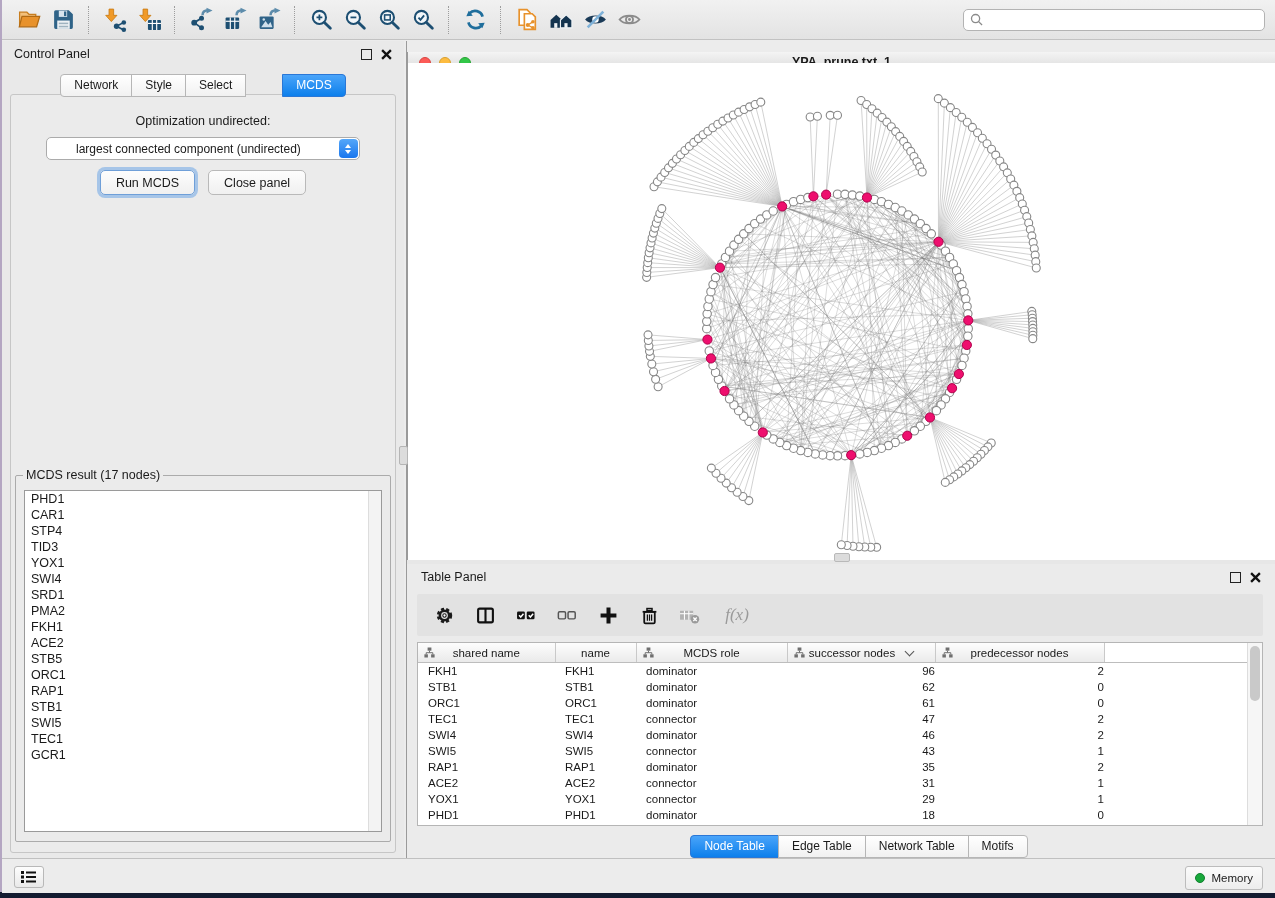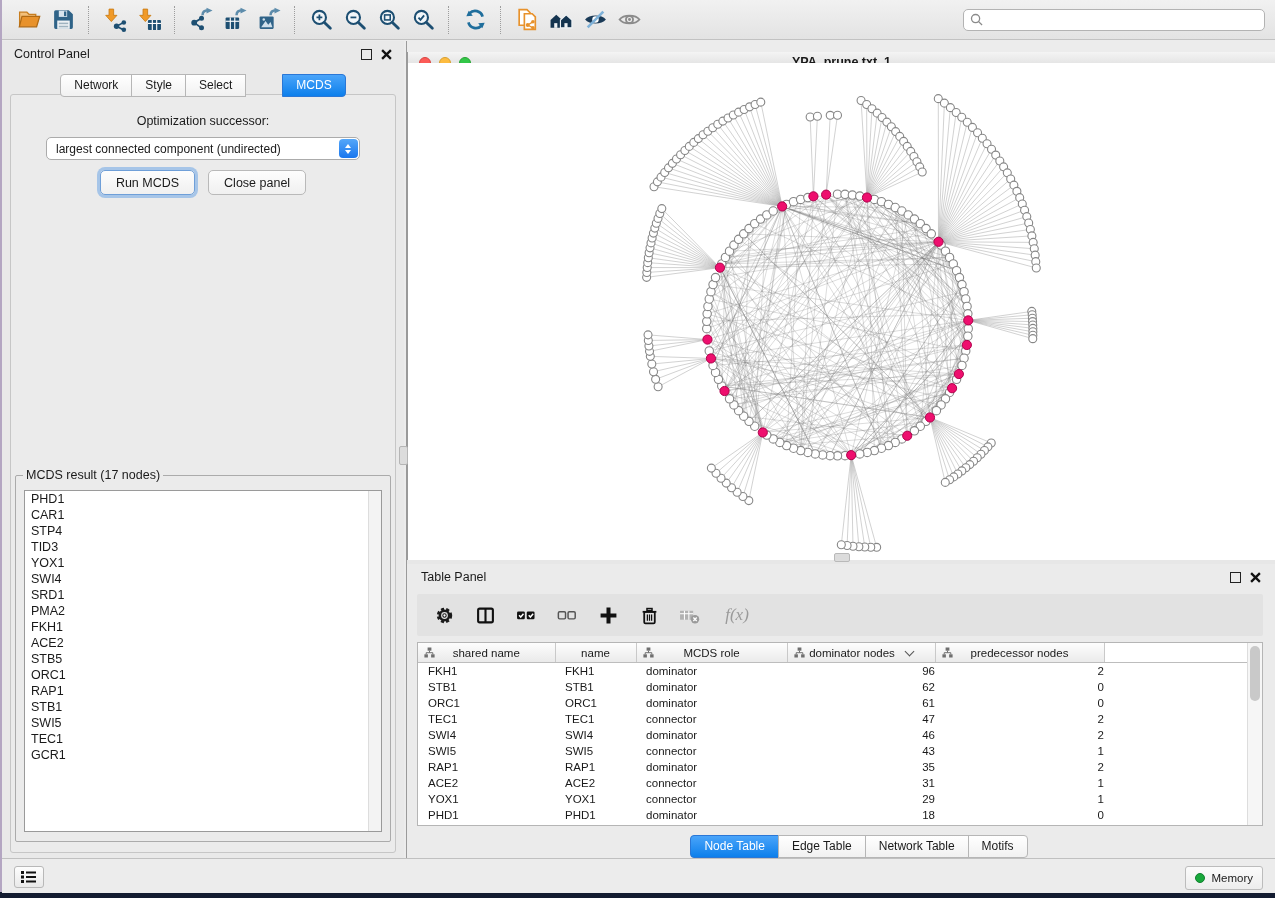--- a/index.html
+++ b/index.html
@@ -38,21 +38,21 @@
   .tab:first-child{border-radius:4px 0 0 4px;margin-left:0;}
   .tab:last-child{border-radius:0 4px 4px 0;}
   .tab.active{background-color:var(--accent,#0d86f8);
     background-image:linear-gradient(rgba(255,255,255,.25),rgba(0,0,0,.05));
     color:#fff;border-color:#2a77d6;margin-left:36px;}
   .cp-box{position:absolute;left:8px;right:8px;top:53px;bottom:5px;background:#ebebeb;
     border:1px solid #c6c6c6;border-radius:3px;}
   .opt-label{position:absolute;top:19px;width:100%;text-align:center;font-size:12.5px;}
   .opt-select{position:absolute;top:42px;left:50%;transform:translateX(-50%);width:314px;height:23px;
     background:#fff;border:1px solid #ababab;border-radius:5px;display:flex;align-items:center;box-sizing:border-box;}
-  .opt-select .sel-text{flex:1;padding-left:9px;font-size:12px;white-space:nowrap;}
+  .opt-select .sel-text{flex:1;padding-left:9px;font-size:12px;white-space:nowrap;margin-left:20px;}
   .sel-stepper{width:19px;height:19px;margin-right:1.5px;border-radius:4px;
     background:linear-gradient(#55a7f9,#1a77ee);display:flex;flex-direction:column;align-items:center;justify-content:center;gap:2px;}
   .tri-up{width:0;height:0;border-left:3.5px solid transparent;border-right:3.5px solid transparent;border-bottom:4.5px solid #fff;}
   .tri-dn{width:0;height:0;border-left:3.5px solid transparent;border-right:3.5px solid transparent;border-top:4.5px solid #fff;}
   .btn-row{position:absolute;top:75px;width:100%;display:flex;justify-content:center;gap:13px;}
   .pbtn{height:23px;padding:0 15px;background:linear-gradient(#fdfdfd,#f0f0f0);border:1px solid #b9b9b9;
     border-radius:5px;font-size:12.5px;display:flex;align-items:center;}
   .pbtn.focused{border-color:#6f9fd8;box-shadow:0 0 0 3px rgba(110,165,230,.55);}
   .mcds-fieldset{position:absolute;left:4px;right:4px;top:373px;height:372px;border:1px solid #ababab;
     border-radius:2px;margin:0;padding:0;}
@@ -289,21 +289,21 @@
             </svg>
         </span>
       </div>
       <div class="tabs-row">
         <div class="tab">Network</div>
         <div class="tab">Style</div>
         <div class="tab">Select</div>
         <div class="tab active">MCDS</div>
       </div>
       <div class="cp-box">
-        <div class="opt-label">Optimization successor:</div>
+        <div class="opt-label">Optimization undirected:</div>
         <div class="opt-select">
           <span class="sel-text">largest connected component (undirected)</span>
           <span class="sel-stepper">
               <span class="tri-up"></span>
               <span class="tri-dn"></span>
             </span>
         </div>
         <div class="btn-row">
           <div class="pbtn focused">Run MCDS</div>
           <div class="pbtn">Close panel</div>
@@ -1115,21 +1115,21 @@
                     </span>
                   </th>
                 <th>
                     <span class="attr-icon"><svg width="11" height="11" viewBox="0 0 11 11">
                         <rect x="3.6" y="0.5" width="3.8" height="3.2" fill="#6f6f6f"></rect>
                         <path d="M5.5 3.7v2M2.2 5.7h6.6M2.2 5.7v1.6M8.8 5.7v1.6" stroke="#6f6f6f" fill="none"></path>
                         <rect x="0.4" y="7.3" width="3.5" height="3.2" fill="#6f6f6f"></rect>
                         <rect x="7.1" y="7.3" width="3.5" height="3.2" fill="#6f6f6f"></rect>
                       </svg></span>
                     <span class="th-inner">
-                      <span>dominator nodes</span>
+                      <span>successor nodes</span>
                       <span class="chev"></span>
                     </span>
                   </th>
                 <th>
                     <span class="attr-icon"><svg width="11" height="11" viewBox="0 0 11 11">
                         <rect x="3.6" y="0.5" width="3.8" height="3.2" fill="#6f6f6f"></rect>
                         <path d="M5.5 3.7v2M2.2 5.7h6.6M2.2 5.7v1.6M8.8 5.7v1.6" stroke="#6f6f6f" fill="none"></path>
                         <rect x="0.4" y="7.3" width="3.5" height="3.2" fill="#6f6f6f"></rect>
                         <rect x="7.1" y="7.3" width="3.5" height="3.2" fill="#6f6f6f"></rect>
                       </svg></span>

